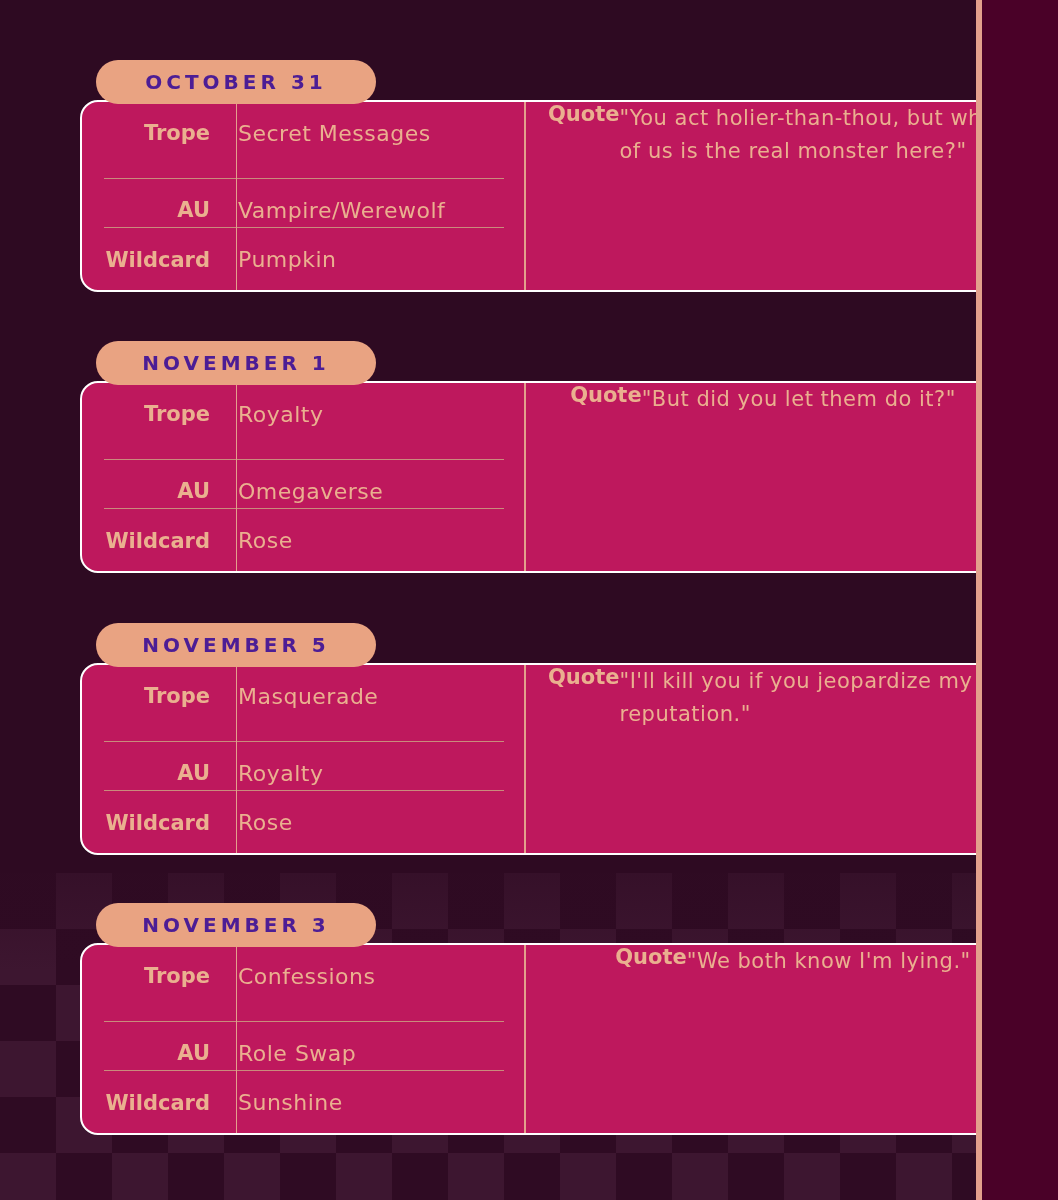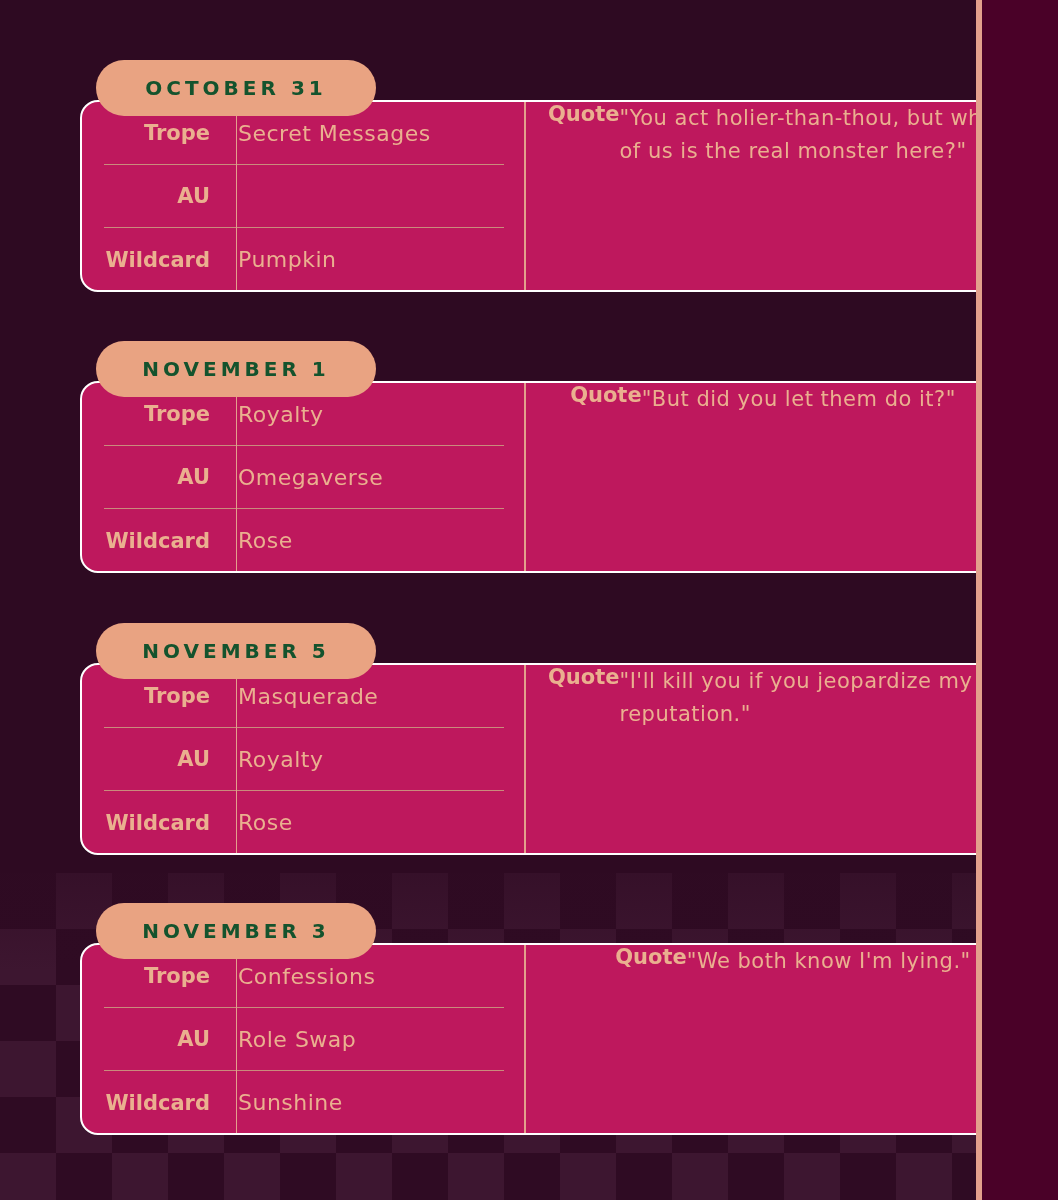--- a/index.html
+++ b/index.html
@@ -28,35 +28,35 @@
   .stripe {
     position: absolute; left: 976px; top: 0; width: 6px; height: 1200px;
     background: #e3a08c;
   }
   .right-panel {
     position: absolute; left: 982px; top: 0; width: 76px; height: 1200px;
     background: #4a0128;
   }
   .entry { position: absolute; left: 80px; width: 820px; }
   .date-pill {
-    position: absolute; left: 16px; top: 0; width: 280px; height: 56px;
+    position: absolute; left: 16px; top: 0; width: 280px; height: 44px;
     background: #e9a382; border-radius: 28px; z-index: 2;
     display: flex; align-items: center; justify-content: center;
-    color: #14532d; font-weight: bold; font-size: 20px; letter-spacing: 4px;
+    color: #4c1d95; font-weight: bold; font-size: 20px; letter-spacing: 4px;
   }
   .card {
     position: absolute; left: 0; top: 40px; width: 980px; height: 192px;
     border: 2px solid #ffffff; border-radius: 18px; background: #be185d;
     box-sizing: border-box;
   }
   .card-inner { position: absolute; left: 0; top: 0; right: 0; bottom: 0; }
   .left-table { position: absolute; left: 22px; top: 0; width: 400px; height: 100%; }
   .row { position: absolute; left: 0; width: 400px; height: 62px; display: flex; align-items: center; }
   .row.r0 { top: 0; }
-  .row.r1 { top: 62px; border-top: 1px solid #c98c7c; }
+  .row.r1 { top: 76px; border-top: 1px solid #c98c7c; }
   .row.r2 { top: 125px; border-top: 1px solid #c98c7c; height: 63px; }
   .row-label {
     width: 120px; text-align: right; padding-right: 14px; box-sizing: border-box;
     color: #eab08f; font-weight: bold; font-size: 21px;
   }
   .row-value { padding-left: 14px; color: #eab08f; font-size: 22px; letter-spacing: 0.5px; }
   .vdiv1 { position: absolute; left: 154px; top: 0; bottom: 0; width: 1px; background: #e3a08c; }
   .vdiv2 { position: absolute; left: 442px; top: 0; bottom: 0; width: 2px; background: #e3a08c; }
   .quote-box {
     position: absolute; left: 466px; top: 0; right: 20px; bottom: 0;
@@ -74,20 +74,21 @@
   <div class="entry" style="top:60px;">
     <div class="card">
       <div class="card-inner">
         <div class="left-table">
           <div class="row r0">
             <span class="row-label">Trope</span>
             <span class="row-value">Secret Messages</span>
           </div>
           <div class="row r1">
             <span class="row-label">AU</span>
+            <span class="row-value">Vampire/Werewolf</span>
           </div>
           <div class="row r2">
             <span class="row-label">Wildcard</span>
             <span class="row-value">Pumpkin</span>
           </div>
         </div>
         <div class="vdiv1"></div>
         <div class="vdiv2"></div>
         <div class="quote-box">
           <div class="quote-label">Quote</div>

